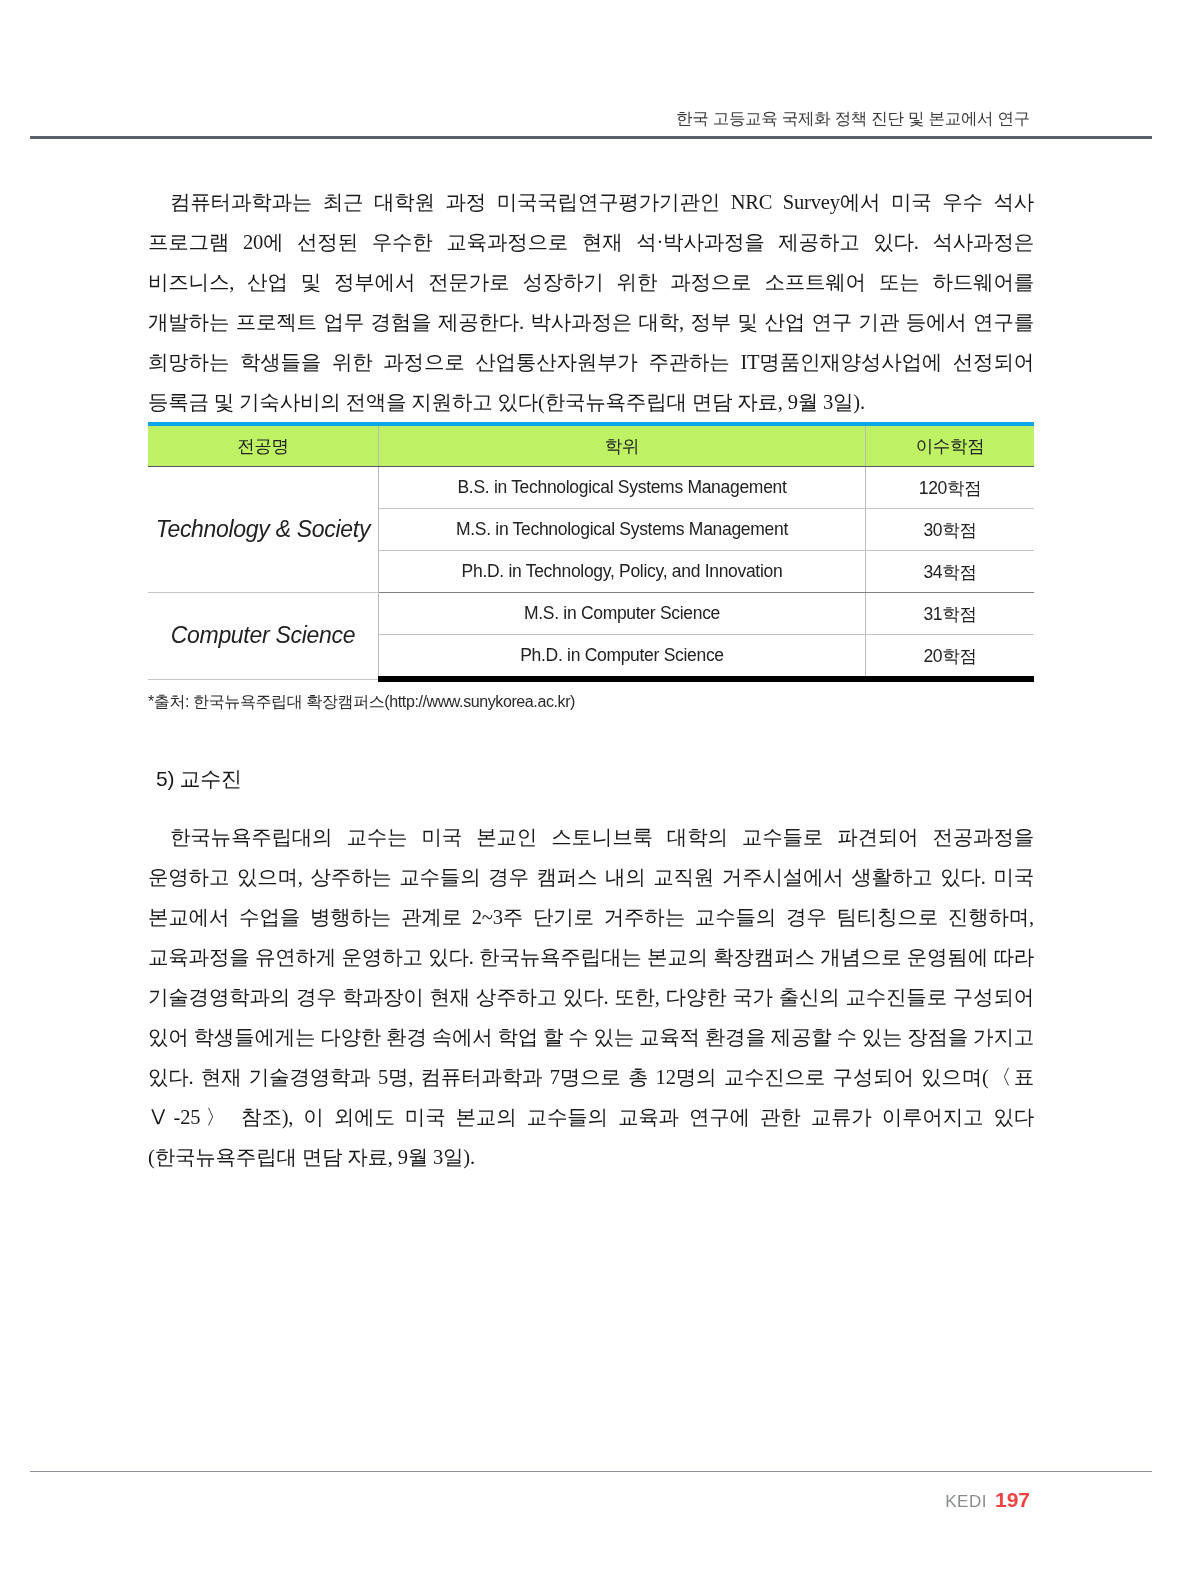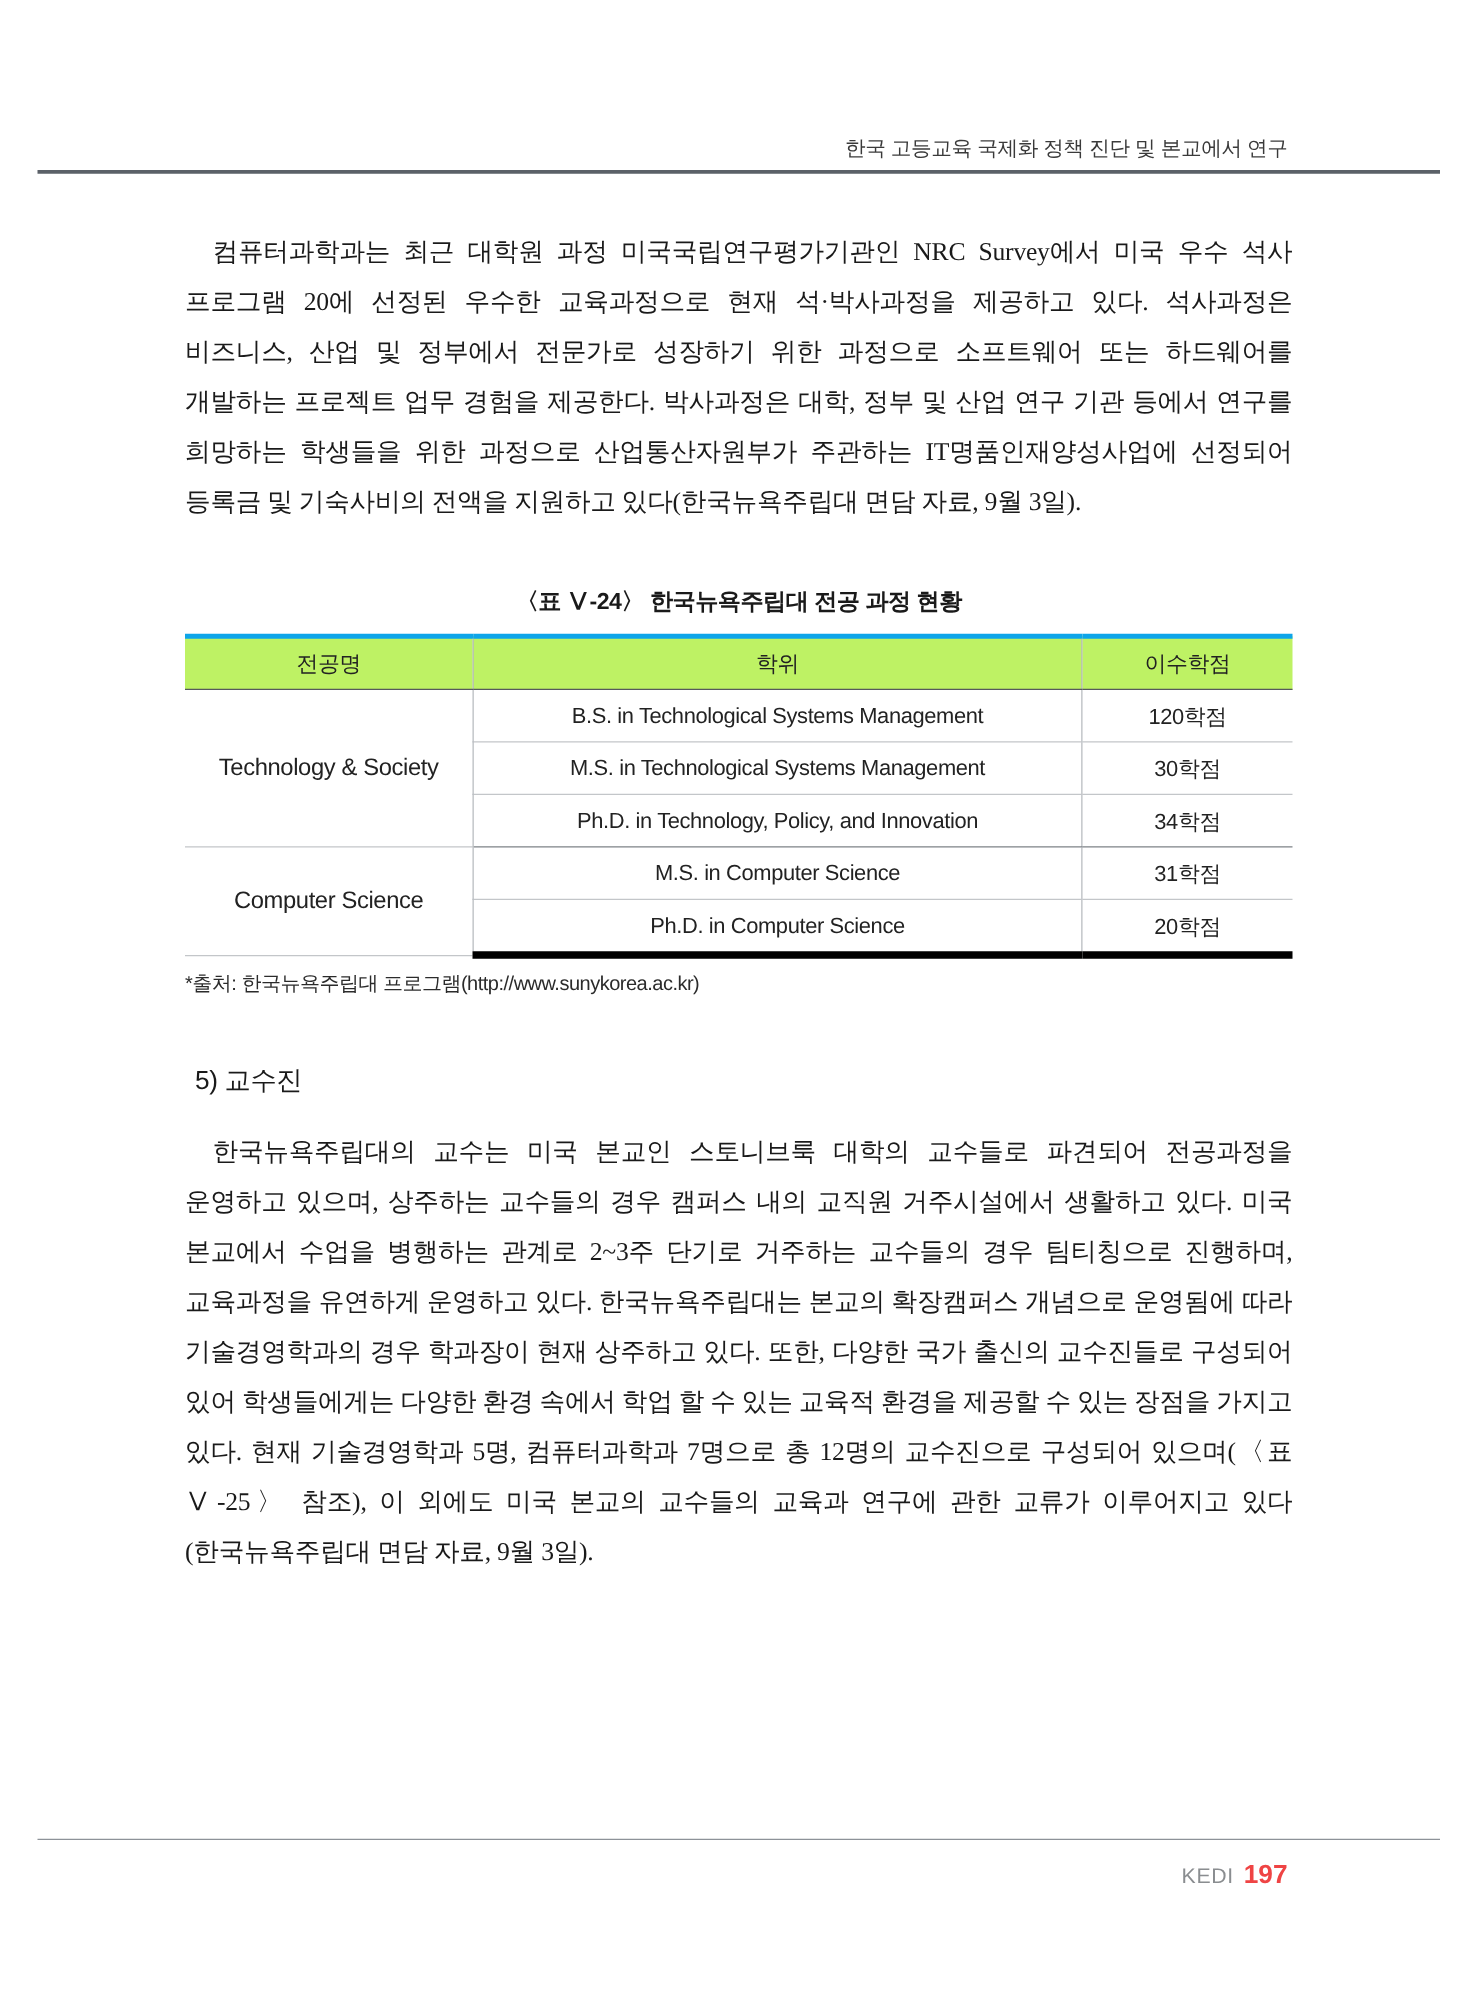--- a/index.html
+++ b/index.html
@@ -116,21 +116,22 @@
     border-bottom: 1px solid #7e8287;
   }
   table.maintable tbody tr.last-row td {
     border-bottom: 6px solid #000000;
   }
   td.left {
     text-align: left;
     padding-left: 18px;
   }
   td.major {
-    font-size: 19px;
+    font-size: 23px;
+    font-style: italic;
   }
   .source-note {
     margin-top: 10px;
     font-size: 16px;
     font-family: "Liberation Sans", sans-serif;
     letter-spacing: -0.4px;
     color: #2b2b2b;
   }
 
   
@@ -175,21 +176,20 @@
 
   <div class="header">
     <div class="header-title">한국 고등교육 국제화 정책 진단 및 본교에서 연구</div>
     <div class="header-rule"></div>
   </div>
 
   <div class="content">
 
     <p class="para indent">컴퓨터과학과는 최근 대학원 과정 미국국립연구평가기관인 NRC Survey에서 미국 우수 석사 프로그램 20에 선정된 우수한 교육과정으로 현재 석·박사과정을 제공하고 있다. 석사과정은 비즈니스, 산업 및 정부에서 전문가로 성장하기 위한 과정으로 소프트웨어 또는 하드웨어를 개발하는 프로젝트 업무 경험을 제공한다. 박사과정은 대학, 정부 및 산업 연구 기관 등에서 연구를 희망하는 학생들을 위한 과정으로 산업통산자원부가 주관하는 IT명품인재양성사업에 선정되어 등록금 및 기숙사비의 전액을 지원하고 있다(한국뉴욕주립대 면담 자료, 9월 3일).</p>
 
-    <div class="table-caption">〈표 Ⅴ-24〉 한국뉴욕주립대 전공 과정 현황</div>
 
     <table class="maintable">
       <thead>
         <tr>
           <th style="width:26%">전공명</th>
           <th style="width:55%">학위</th>
           <th style="width:19%">이수학점</th>
         </tr>
       </thead>
       <tbody>
@@ -211,21 +211,21 @@
           <td class="left">M.S. in Computer Science</td>
           <td>31학점</td>
         </tr>
         <tr class="last-row">
           <td class="left">Ph.D. in Computer Science</td>
           <td>20학점</td>
         </tr>
       </tbody>
     </table>
 
-    <div class="source-note">*출처: 한국뉴욕주립대 프로그램(http://www.sunykorea.ac.kr)</div>
+    <div class="source-note">*출처: 한국뉴욕주립대 확장캠퍼스(http://www.sunykorea.ac.kr)</div>
 
     <h3 class="section">5) 교수진</h3>
 
     <p class="para indent">한국뉴욕주립대의 교수는 미국 본교인 스토니브룩 대학의 교수들로 파견되어 전공과정을 운영하고 있으며, 상주하는 교수들의 경우 캠퍼스 내의 교직원 거주시설에서 생활하고 있다. 미국 본교에서 수업을 병행하는 관계로 2~3주 단기로 거주하는 교수들의 경우 팀티칭으로 진행하며, 교육과정을 유연하게 운영하고 있다. 한국뉴욕주립대는 본교의 확장캠퍼스 개념으로 운영됨에 따라 기술경영학과의 경우 학과장이 현재 상주하고 있다. 또한, 다양한 국가 출신의 교수진들로 구성되어 있어 학생들에게는 다양한 환경 속에서 학업 할 수 있는 교육적 환경을 제공할 수 있는 장점을 가지고 있다. 현재 기술경영학과 5명, 컴퓨터과학과 7명으로 총 12명의 교수진으로 구성되어 있으며(〈표 Ⅴ-25〉 참조), 이 외에도 미국 본교의 교수들의 교육과 연구에 관한 교류가 이루어지고 있다(한국뉴욕주립대 면담 자료, 9월 3일).</p>
 
   </div>
 
   <div class="footer-rule"></div>
   <div class="footer">
     <span>KEDI</span><span class="pageno">197</span>

